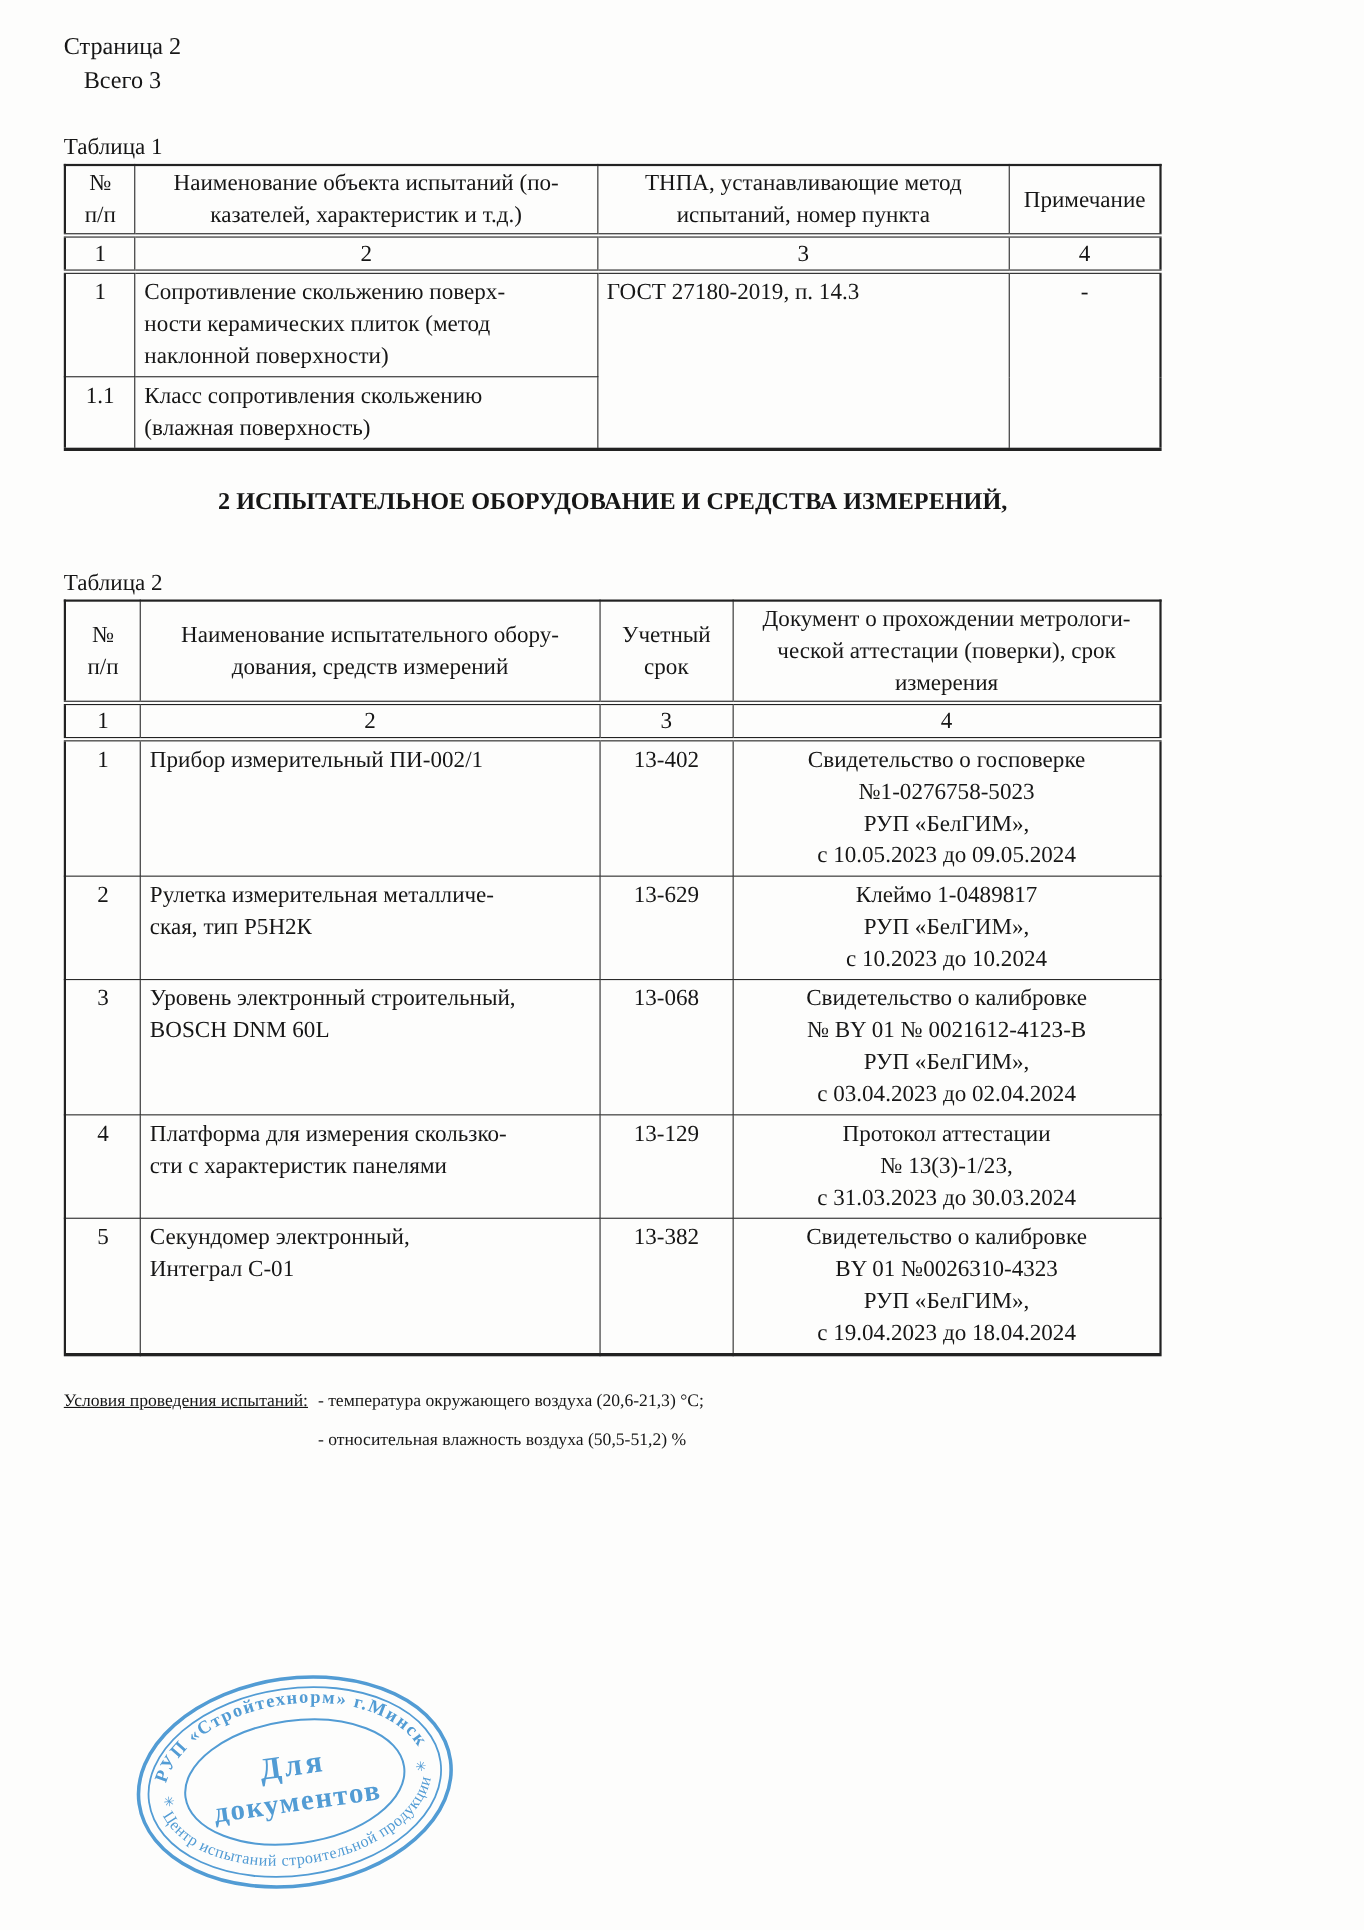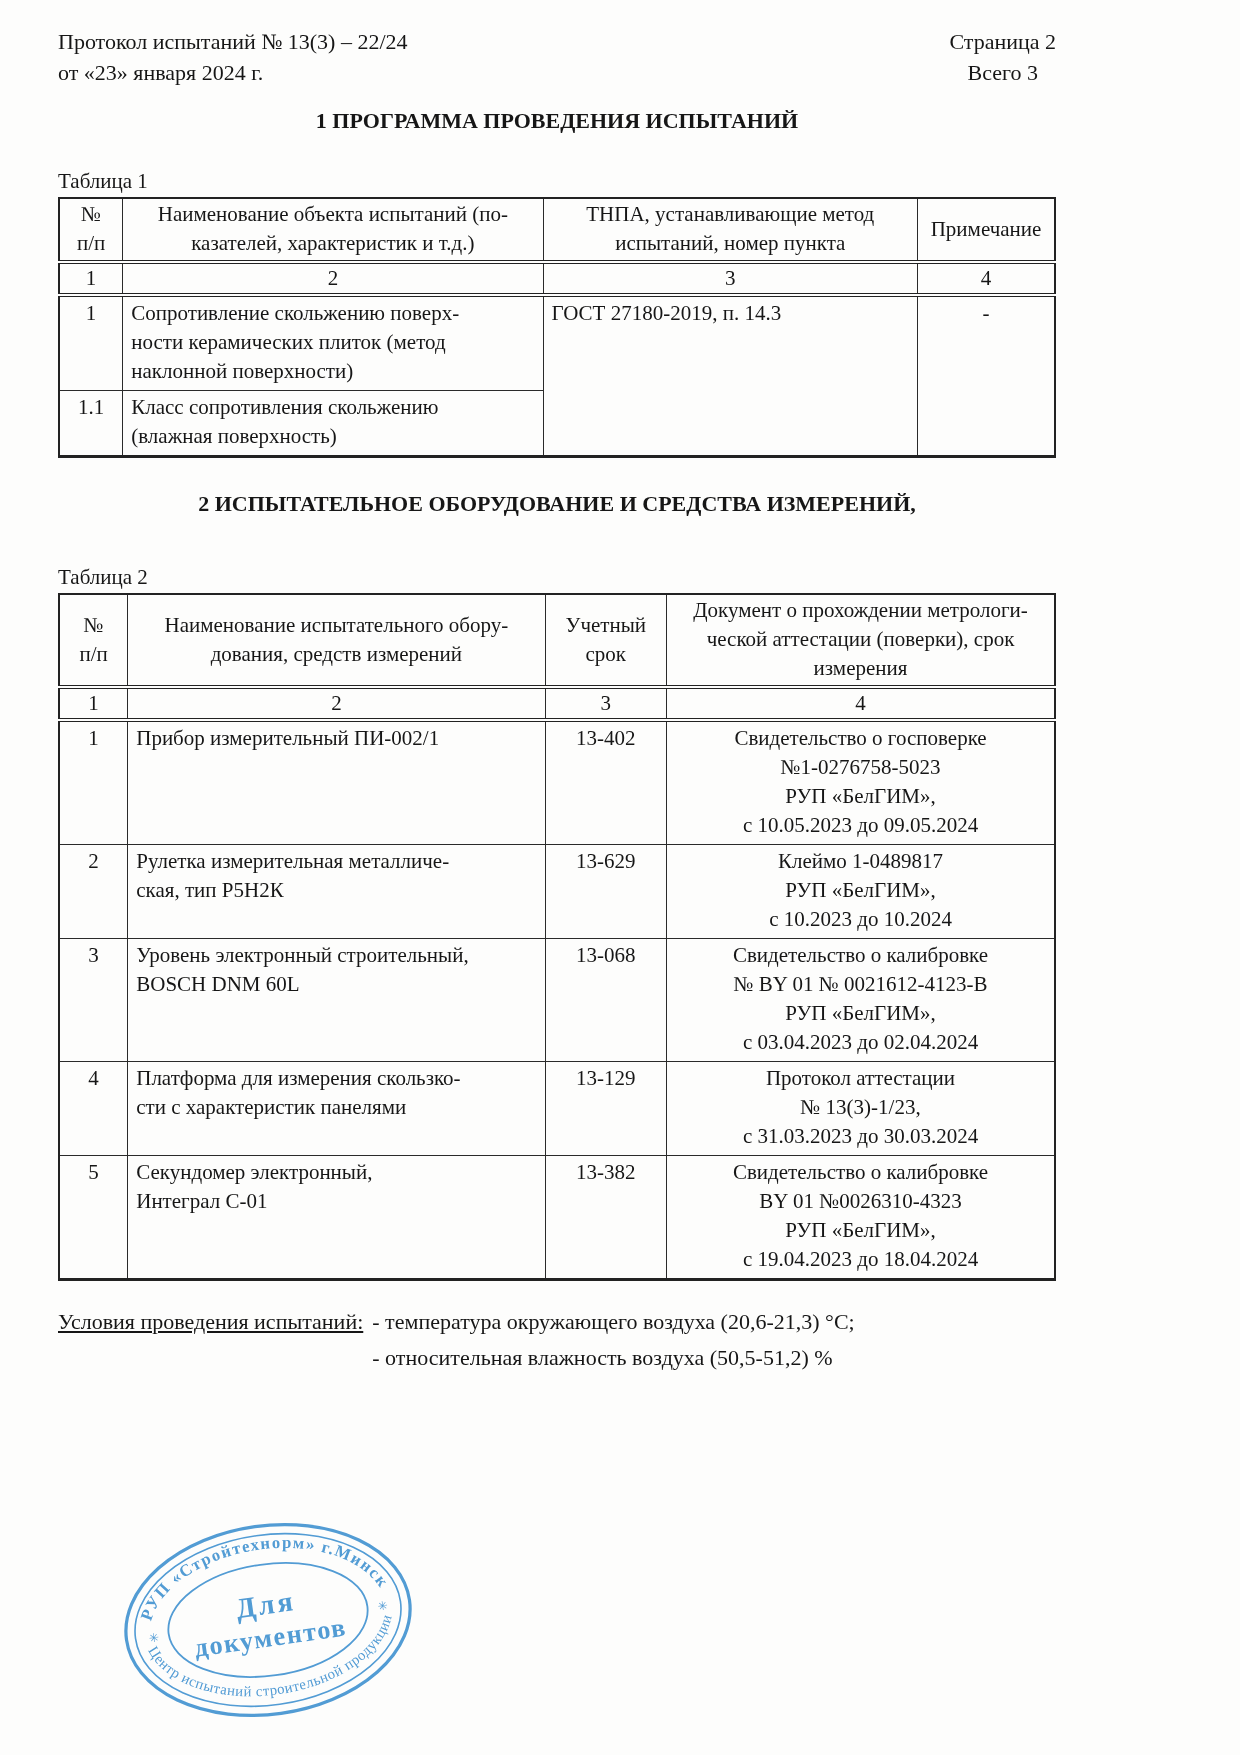--- a/index.html
+++ b/index.html
@@ -77,21 +77,21 @@
     vertical-align: middle;
   }
   .ml { white-space: pre-line; }
   .cell-c { text-align: center; }
   .cell-l { text-align: left; }
 
   
   .conditions {
     display: flex;
     margin-top: 23px;
-    font-size: 22px;
+    font-size: 16px;
     line-height: 36px;
     align-items: flex-start;
   }
   .conditions .cond-label {
     text-decoration: underline;
     white-space: nowrap;
     margin-right: 9px;
   }
   .conditions .cond-lines { white-space: pre-line; }
 
@@ -108,31 +108,26 @@
   }
   .stamp text { font-family: "Liberation Serif", "DejaVu Serif", serif; }
 </style>
 </head>
 <body>
 
 <div class="page">
   <div class="content">
 
     <div class="doc-header">
-      <div class="left">
-        <div>Протокол испытаний № 13(3) – 22/24</div>
-        <div>от «23» января 2024 г.</div>
-      </div>
       <div class="right">
         <div>Страница 2</div>
         <div>Всего 3</div>
       </div>
     </div>
 
-    <div class="section-title title-1">1 ПРОГРАММА ПРОВЕДЕНИЯ ИСПЫТАНИЙ</div>
     <div class="table-caption">Таблица 1</div>
 
     <table class="doc-table">
       <colgroup>
         <col style="width:6.4%">
           <col style="width:42.2%">
           <col style="width:37.6%">
           <col style="width:13.8%">
       </colgroup>
       <thead>

